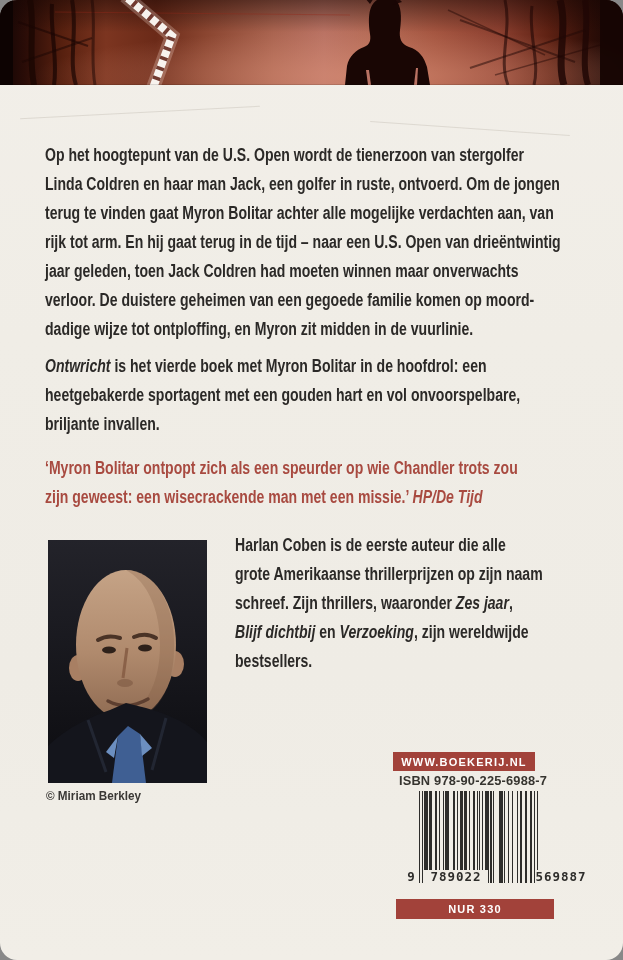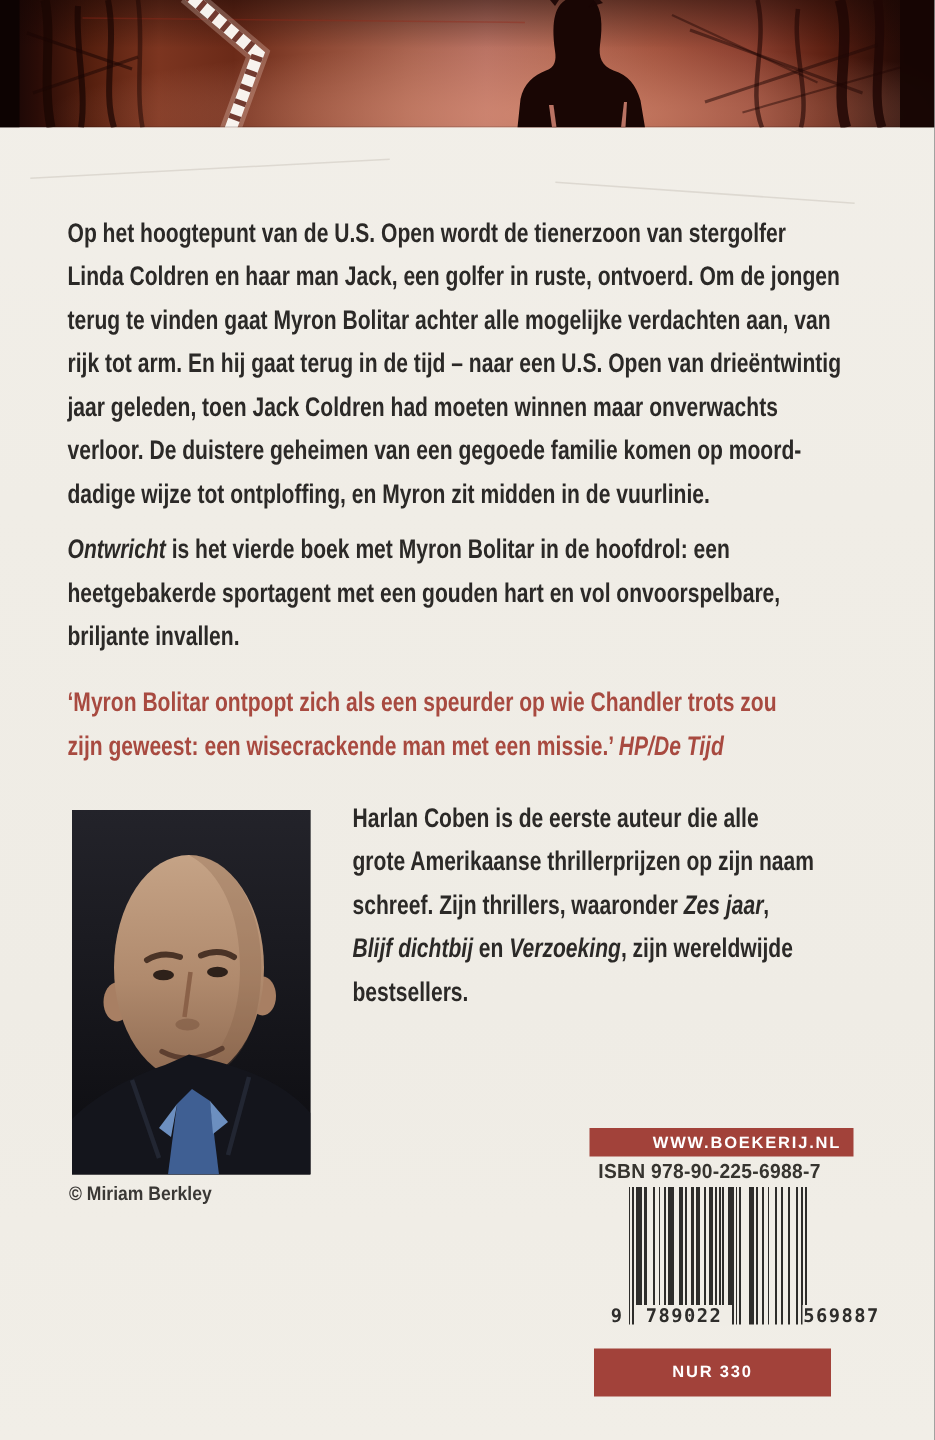--- a/index.html
+++ b/index.html
@@ -1,19 +1,20 @@
 <!DOCTYPE html>
 <html><head>
 <meta charset="utf-8">
 <style>
   html,body{margin:0;padding:0;background:#888;}
   .cover{
     position:relative;width:623px;height:960px;overflow:hidden;
     background:linear-gradient(180deg,#f2efe9 0%,#f0ede6 35%,#efece5 70%,#f1eee7 100%);
     font-family:"Liberation Sans","DejaVu Sans",sans-serif;
+    border-radius:17px;
   }
   .crease{position:absolute;background:rgba(150,142,126,0.22);pointer-events:none;}
   .hero{position:absolute;left:0;top:0;width:623px;height:85px;}
   .hero svg{display:block;width:100%;height:100%;}
   .para{
     position:absolute;font-weight:700;font-size:18px;line-height:29px;
     white-space:pre-line;color:#2b2927;
     transform:scaleX(0.78);transform-origin:0 0;width:720px;
   }
   .s-i{font-style:italic;}
@@ -23,22 +24,22 @@
   .photo svg{display:block;width:100%;height:100%;}
   .credit{
     position:absolute;left:46px;top:788px;font-size:13px;font-weight:700;color:#3a3835;
     transform:scaleX(0.9);transform-origin:0 0;white-space:nowrap;
   }
   .redbar{
     position:absolute;background:#a2423a;color:#ffffff;
     font-weight:700;font-size:11px;letter-spacing:1.2px;
     display:flex;align-items:center;justify-content:center;text-align:center;
   }
-  .webbar{left:393px;top:752px;width:142px;height:19px;padding-left:34px;}
-  .nurbar{left:396px;top:899px;width:158px;height:32px;}
+  .webbar{left:393px;top:752px;width:142px;height:19px;}
+  .nurbar{left:396px;top:899px;width:158px;height:20px;}
   .isbn{
     position:absolute;left:388px;top:773px;width:170px;text-align:center;
     font-size:13.5px;font-weight:800;color:#36342f;letter-spacing:0.2px;
     transform:scaleX(0.95);transform-origin:50% 0;white-space:nowrap;
   }
   .barcode{position:absolute;left:405px;top:791px;width:133px;height:93px;}
   .barcode svg{position:absolute;left:14px;top:0;width:119px;height:92px;}
   .bc-digit{
     position:absolute;bottom:0;height:14px;line-height:14px;
     font-family:"DejaVu Sans Mono","Liberation Mono",monospace;

